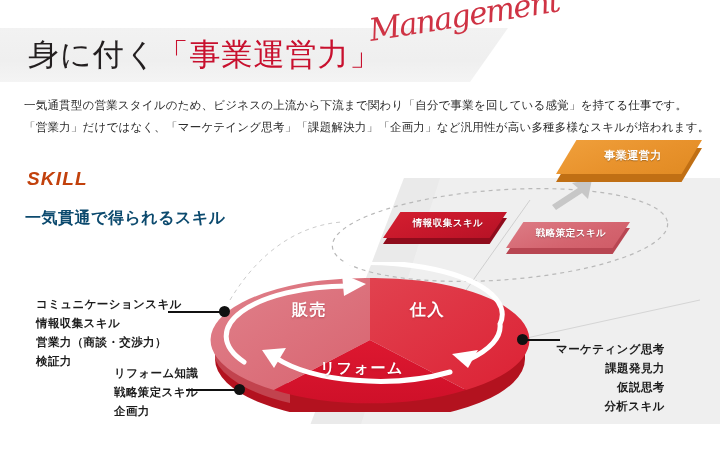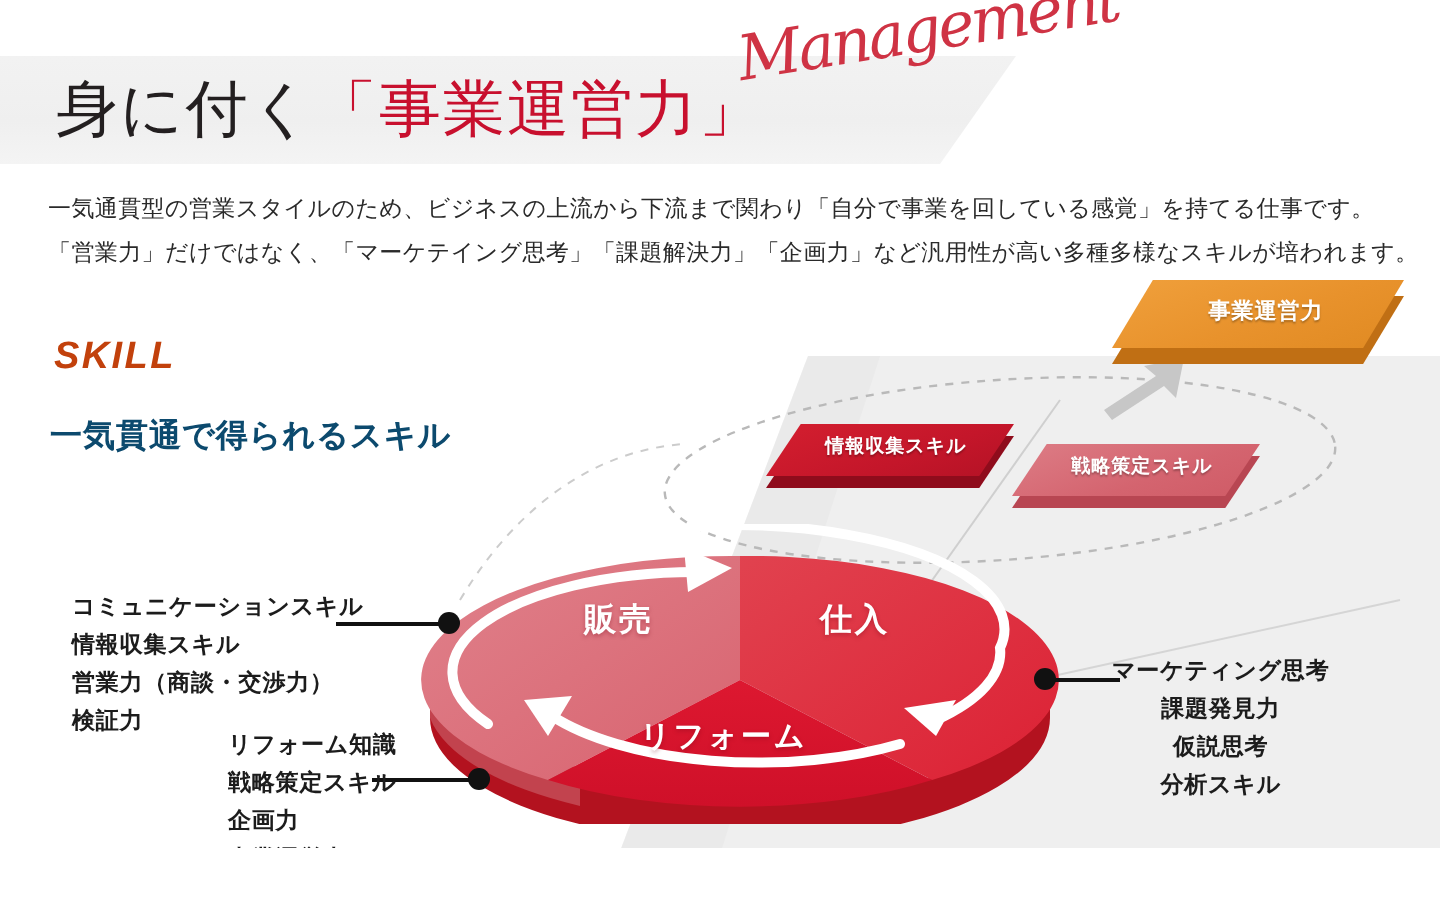--- a/index.html
+++ b/index.html
@@ -48,21 +48,21 @@
   .skill-sub{
     position:absolute;left:25px;top:208px;
     font-size:16px;font-weight:bold;color:#0c4a6e;letter-spacing:0.5px;white-space:nowrap;
   }
 
   
   .label-list{position:absolute;font-size:11.5px;font-weight:bold;color:#1c1c1c;line-height:19px;letter-spacing:0.4px;}
   .label-list div{white-space:nowrap;}
   #list-topleft{left:36px;top:258px;text-align:left;margin-top:37px;}
   #list-bottomleft{left:100px;top:364px;text-align:left;margin-left:14px;}
-  #list-right{left:556px;top:327px;text-align:center;}
+  #list-right{left:556px;top:340px;text-align:right;}
 
   
   .connector{position:absolute;height:2px;background:#111;}
   .dot{position:absolute;width:11px;height:11px;border-radius:50%;background:#111;}
 
   
   .slab{position:absolute;}
   .slab .face{
     position:absolute;left:0;top:0;width:100%;height:100%;
     clip-path:polygon(14% 0, 100% 0, 86% 100%, 0 100%);

